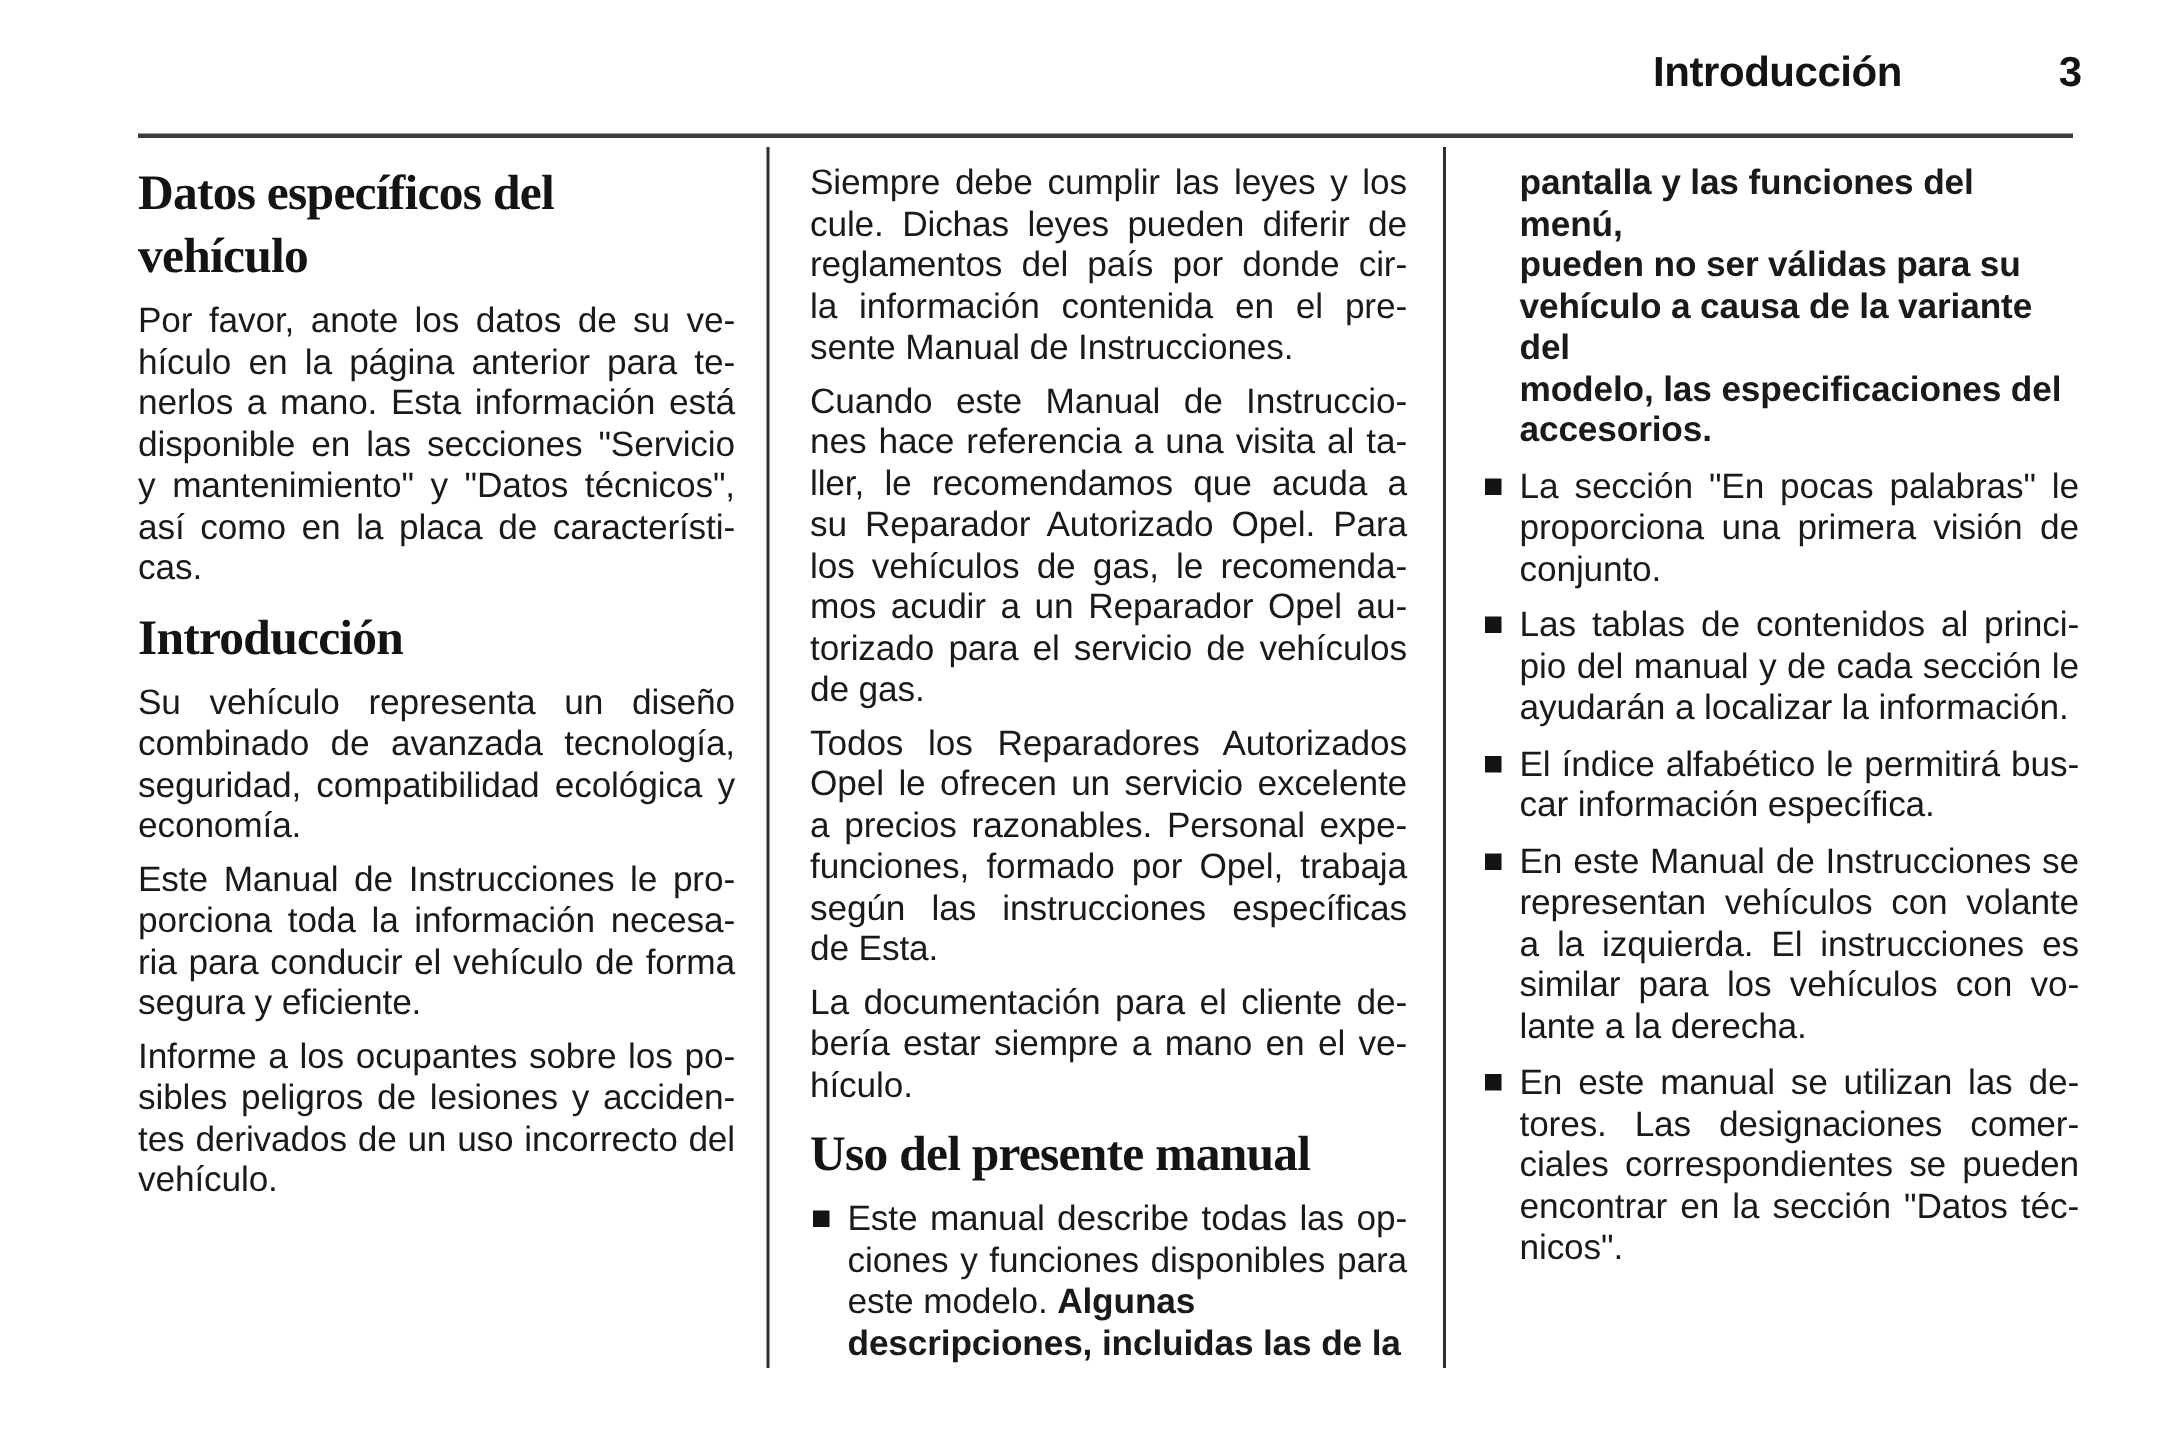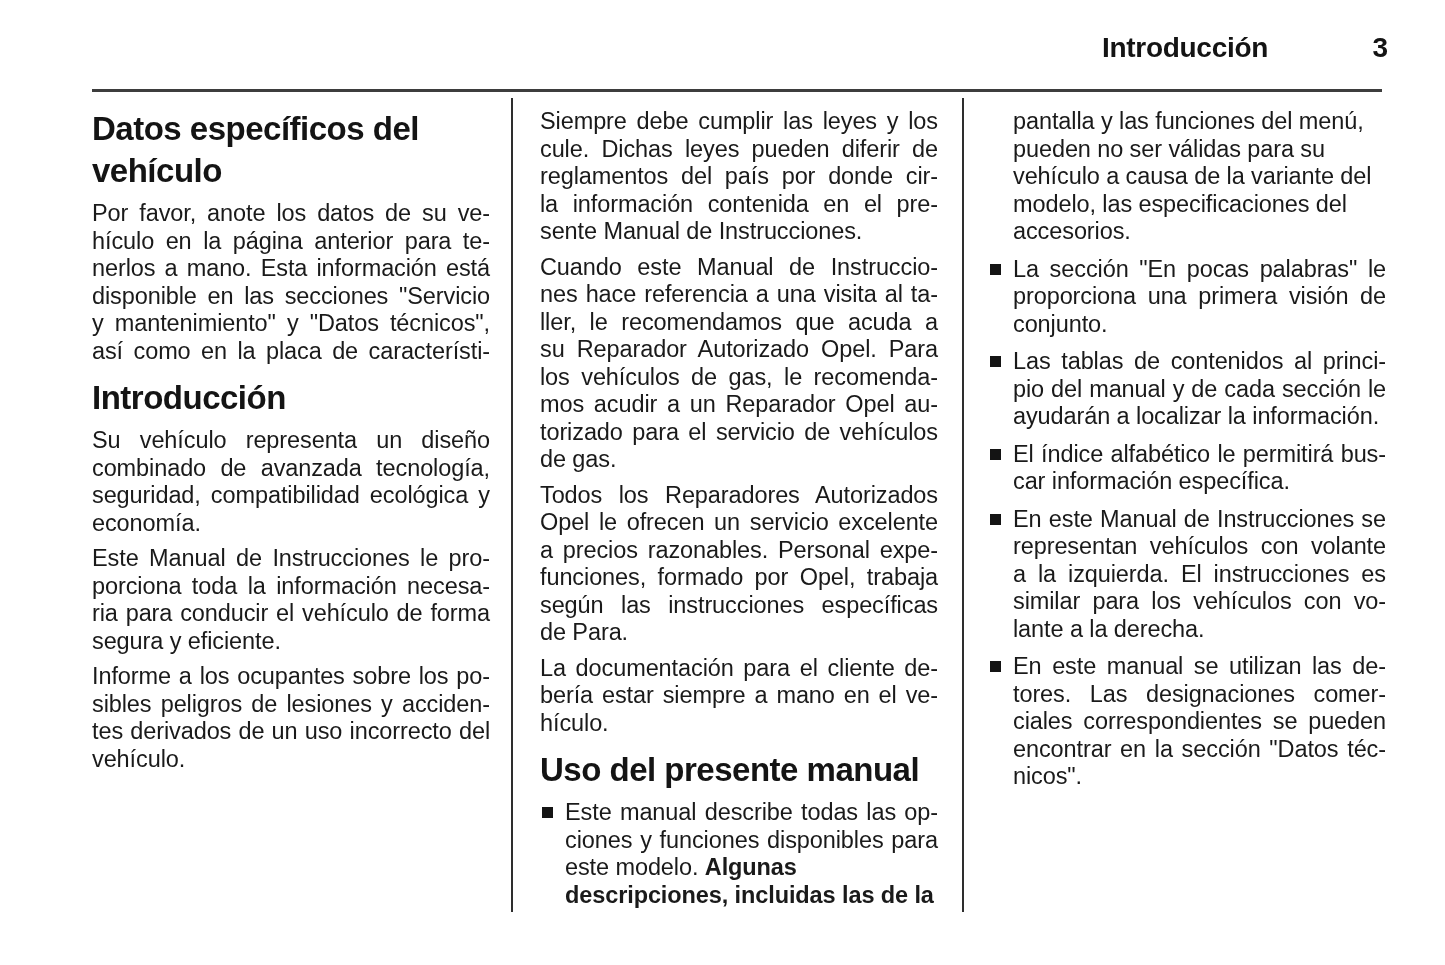--- a/index.html
+++ b/index.html
@@ -30,38 +30,38 @@
   }
   #vdiv1 { left: 511px; }
   #vdiv2 { left: 962px; }
   .col { position: absolute; top: 108px; width: 398px; }
   #col1 { left: 92px; }
   #col2 { left: 540px; }
   #col3 { left: 988px; }
   .block { margin: 0 0 8px 0; position: relative; }
   .block.bullet { margin-bottom: 10px; padding-left: 25px; }
   .block.indent { padding-left: 25px; margin-bottom: 10px; }
-  .block.heading { margin: 12px 0 8px 0; }
+  .block.heading { margin: 12px 0 8px 0; font-family: Liberation Serif, serif; }
   .col .block:first-child { margin-top: 0; }
   .line {
     font-size: 23.5px; line-height: 27.5px;
     letter-spacing: -0.1px;
     white-space: normal;
   }
   .line.just {
     text-align: justify;
     text-align-last: justify;
     text-justify: inter-word;
   }
   .heading .line {
     font-size: 33px; line-height: 42px;
     font-weight: bold; color: #141414;
     letter-spacing: -0.5px;
   }
-  .bold .line { font-weight: normal; }
+  .bold .line { font-weight: bold; }
   .b { font-weight: bold; }
   .bsq {
     position: absolute; left: 2px; top: 8px;
     width: 11px; height: 11px; background: #141414;
   }
 </style>
 </head>
 <body>
 
 <div class="hdr-title">Introducción</div>
@@ -76,20 +76,21 @@
       <div class="line">Datos específicos del</div>
       <div class="line">vehículo</div>
     </div>
     <div class="block para">
       <div class="line just">Por favor, anote los datos de su ve-</div>
       <div class="line just">hículo en la página anterior para te-</div>
       <div class="line just">nerlos a mano. Esta información está</div>
       <div class="line just">disponible en las secciones "Servicio</div>
       <div class="line just">y mantenimiento" y "Datos técnicos",</div>
       <div class="line just">así como en la placa de característi-</div>
+      <div class="line">cas.</div>
     </div>
     <div class="block heading">
       <div class="line">Introducción</div>
     </div>
     <div class="block para">
       <div class="line just">Su vehículo representa un diseño</div>
       <div class="line just">combinado de avanzada tecnología,</div>
       <div class="line just">seguridad, compatibilidad ecológica y</div>
       <div class="line">economía.</div>
     </div>
@@ -123,21 +124,21 @@
       <div class="line just">mos acudir a un Reparador Opel au-</div>
       <div class="line just">torizado para el servicio de vehículos</div>
       <div class="line">de gas.</div>
     </div>
     <div class="block para">
       <div class="line just">Todos los Reparadores Autorizados</div>
       <div class="line just">Opel le ofrecen un servicio excelente</div>
       <div class="line just">a precios razonables. Personal expe-</div>
       <div class="line just">funciones, formado por Opel, trabaja</div>
       <div class="line just">según las instrucciones específicas</div>
-      <div class="line">de Para.</div>
+      <div class="line">de Esta.</div>
     </div>
     <div class="block para">
       <div class="line just">La documentación para el cliente de-</div>
       <div class="line just">bería estar siempre a mano en el ve-</div>
       <div class="line">hículo.</div>
     </div>
     <div class="block heading">
       <div class="line">Uso del presente manual</div>
     </div>
     <div class="block bullet">

